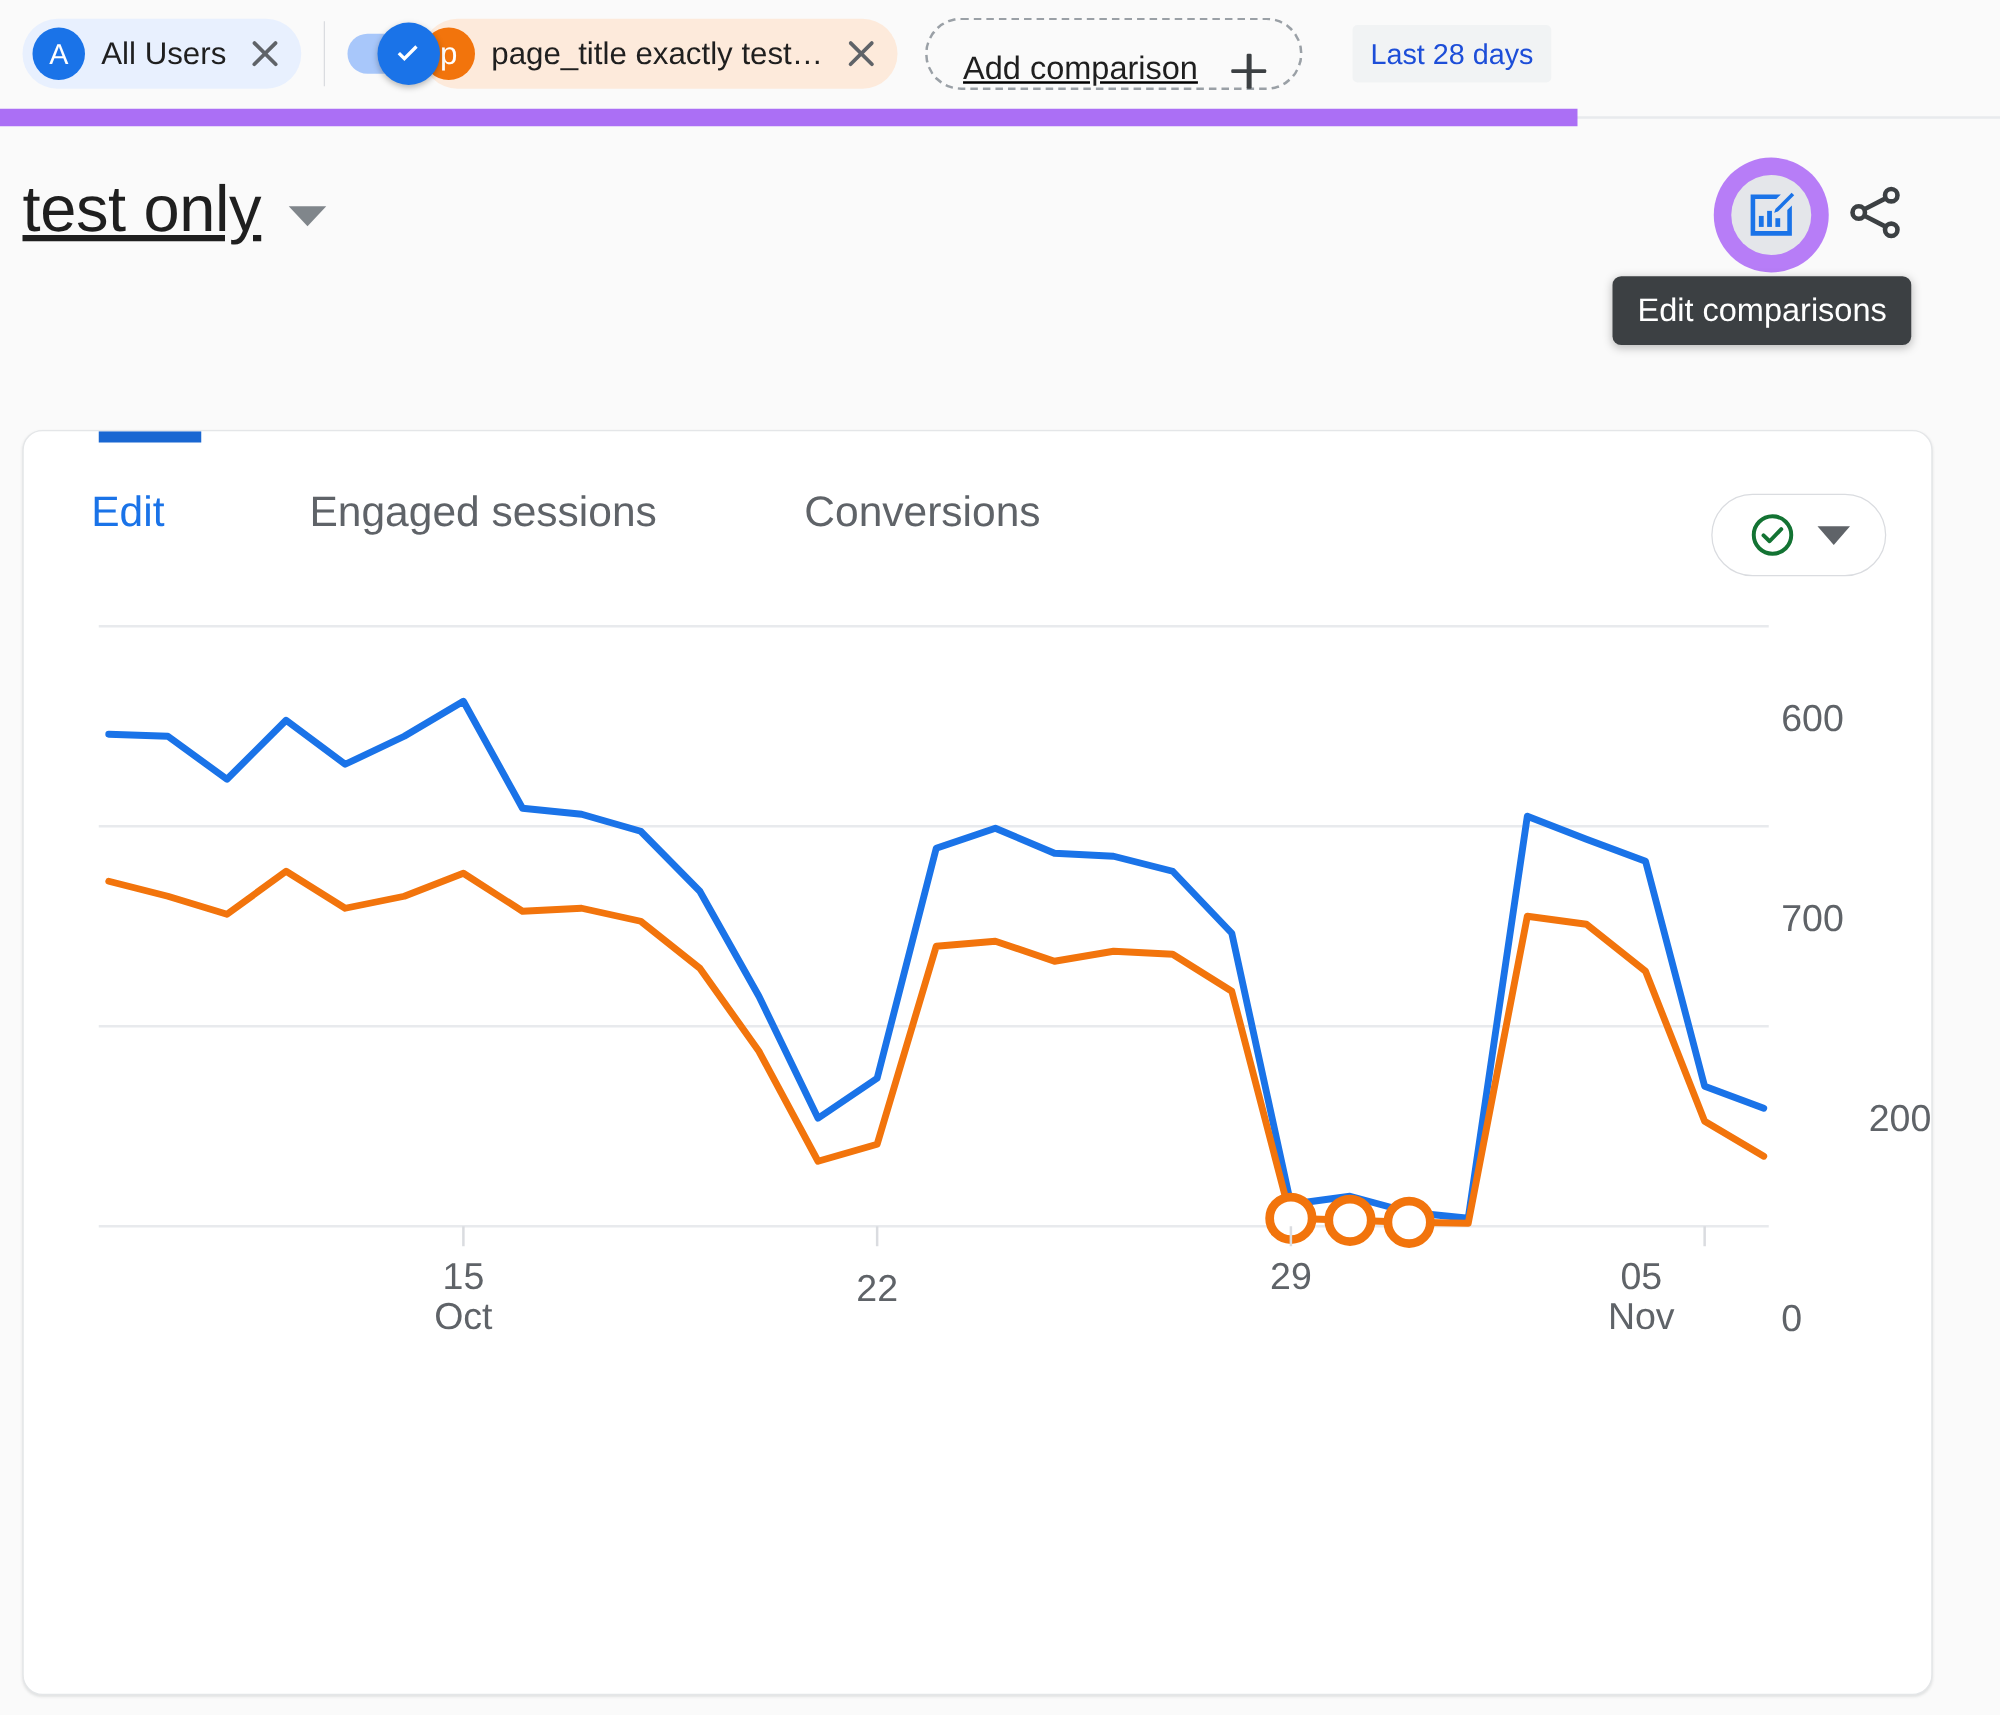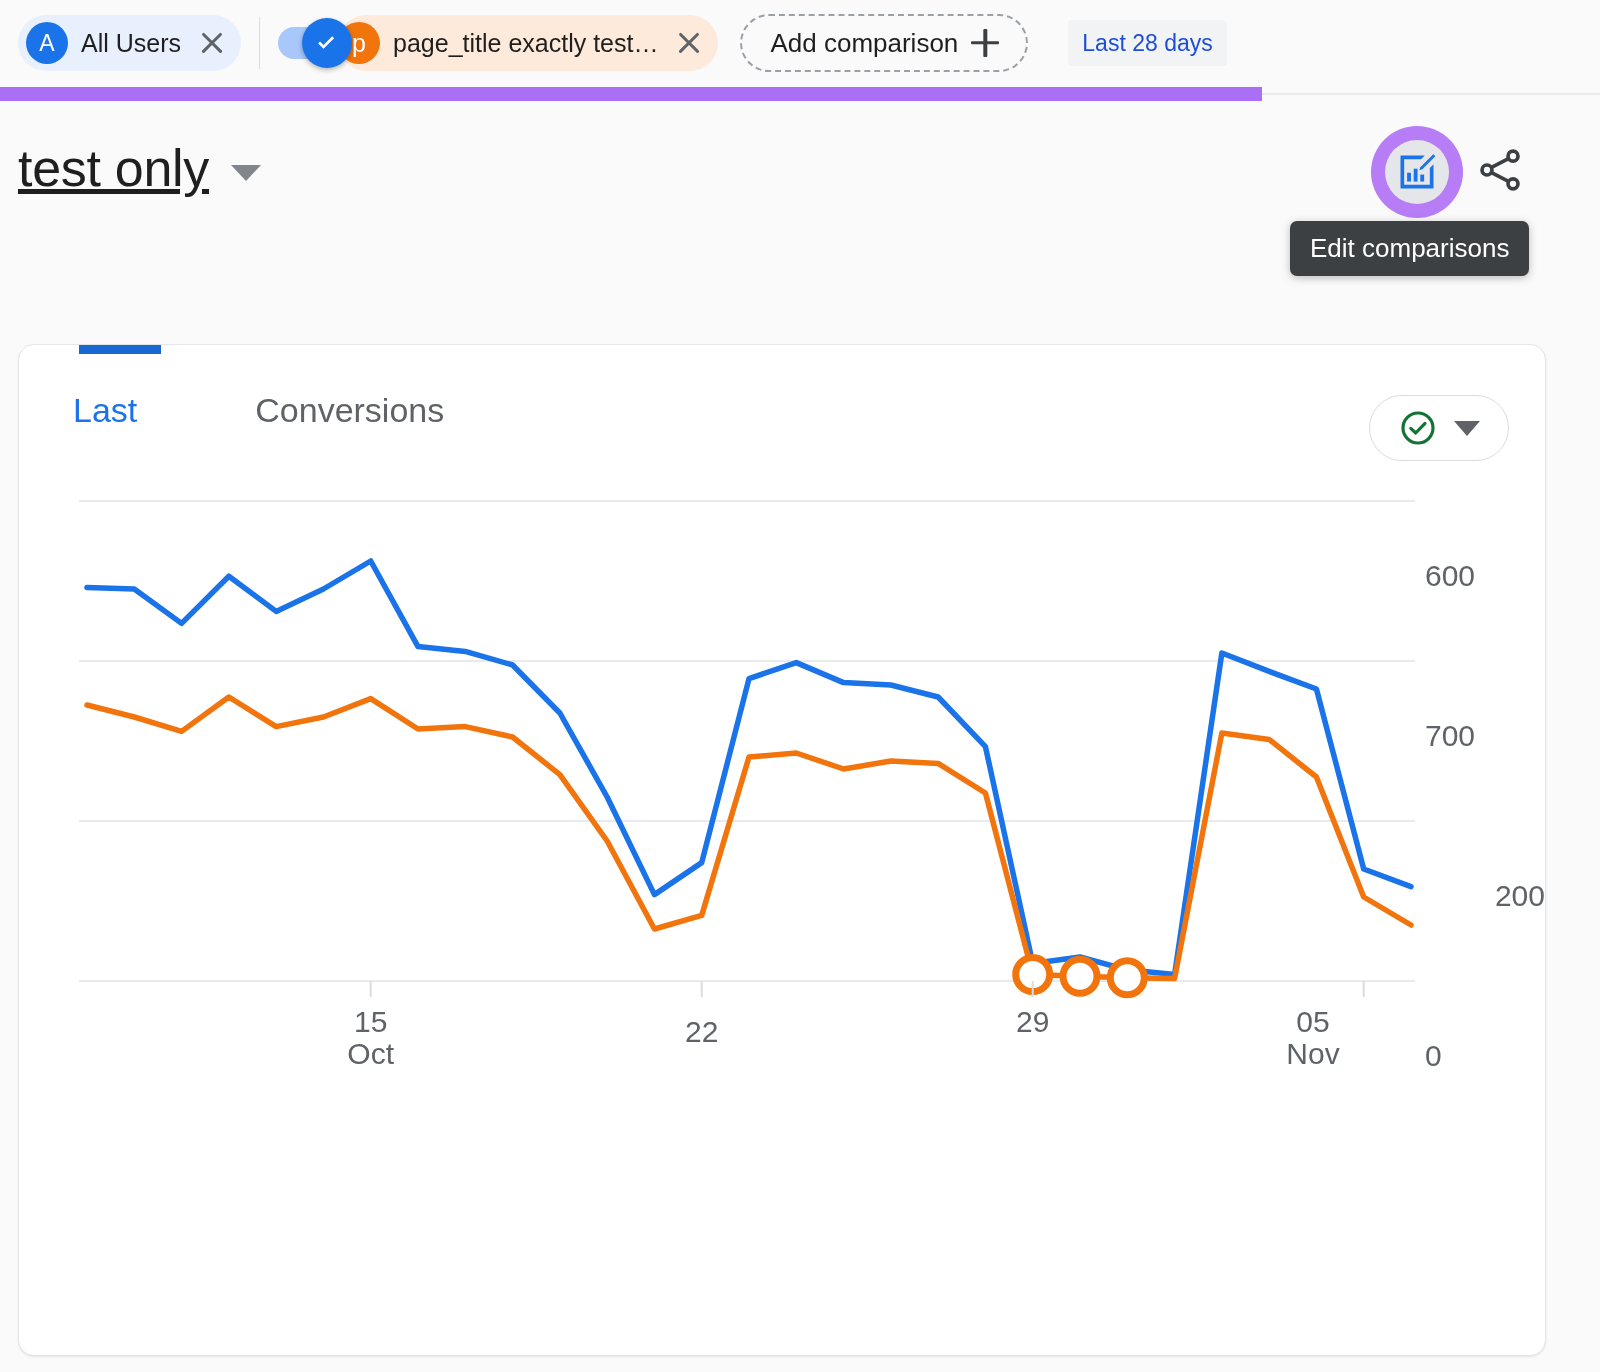--- a/index.html
+++ b/index.html
@@ -56,24 +56,24 @@
   .toggle .knob {
     position: absolute; right: -10px; top: -9px;
     width: 50px; height: 50px; border-radius: 50%;
     background: #1a73e8;
     box-shadow: 0 2px 5px rgba(0,0,0,.28);
     display: flex; align-items: center; justify-content: center;
   }
   .toggle .knob svg { display: block; }
 
   .add-comparison {
-    display: flex; align-items: center; gap: 14px;
+    display: flex; align-items: flex-end; gap: 28px;
     height: 58px; padding: 0 28px;
     border: 2px dashed #9aa0a6; border-radius: 29px;
-    margin-left: 22px; cursor: pointer; background: transparent;
+    margin-left: 22px; cursor: pointer; background: transparent; text-decoration: underline;
   }
   .add-comparison .lbl { font-size: 26px; color: #1f1f1f; font-weight: 500; white-space: nowrap; }
   .plus { width: 26px; height: 26px; position: relative; }
   .plus::before, .plus::after {
     content: ""; position: absolute; left: 50%; top: 50%; background: #3c4043; border-radius: 1px;
   }
   .plus::before { width: 28px; height: 3.4px; transform: translate(-50%,-50%); }
   .plus::after  { width: 3.4px; height: 28px; transform: translate(-50%,-50%); }
 
   .daterange {
@@ -248,21 +248,24 @@
   </svg>
 </div>
 
 <div class="tooltip">Edit comparisons</div>
 
 <div class="card">
   <div class="tab-indicator"></div>
 
   <div class="tabs">
     <div class="tab active" style="margin-left:54px;">
-      <span>Last</span>
+      <span>Edit</span>
+    </div>
+    <div class="tab" style="margin-left:116px;">
+      <span>Engaged sessions</span>
     </div>
     <div class="tab" style="margin-left:118px;">
       <span>Conversions</span>
     </div>
   </div>
 
   <div class="status-pill">
     <svg width="40" height="40" viewBox="0 0 24 24">
       <circle cx="12" cy="12" r="9" fill="none" stroke="#137333" stroke-width="1.9"></circle>
       <path d="M7.7 12.2 10.6 15l5.6-5.8" fill="none" stroke="#137333" stroke-width="1.9" stroke-linecap="round" stroke-linejoin="round"></path>

